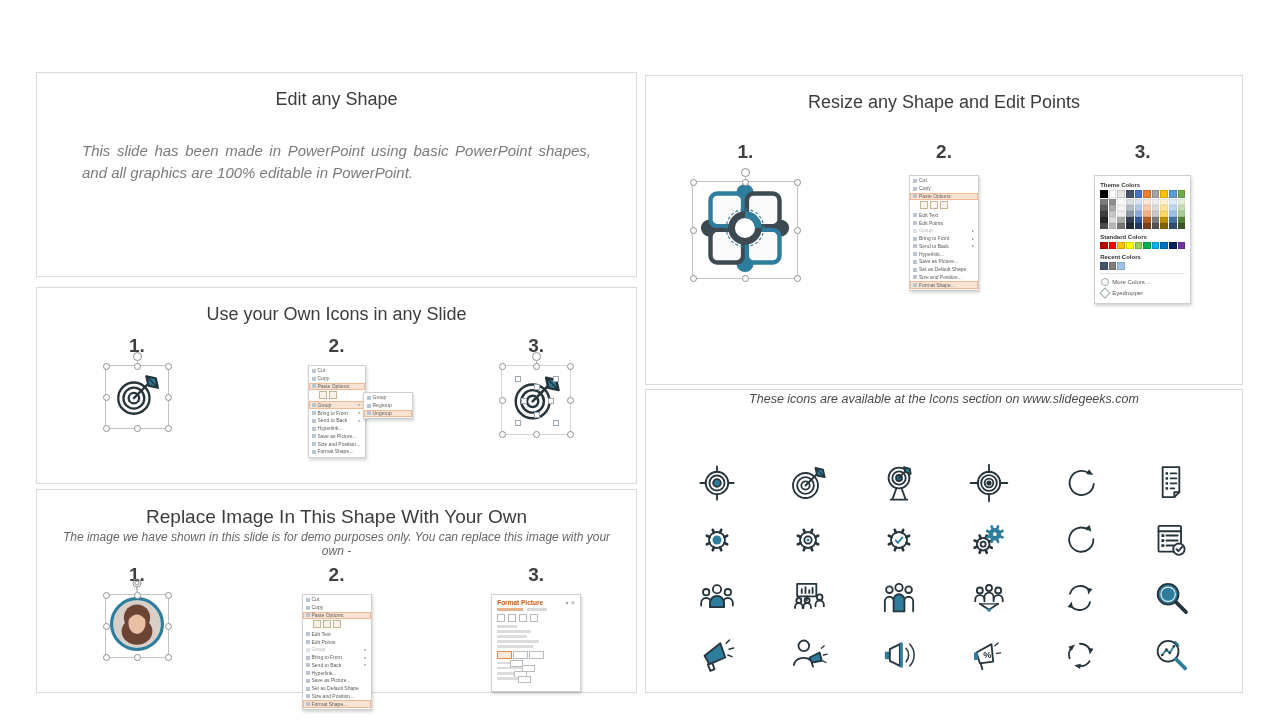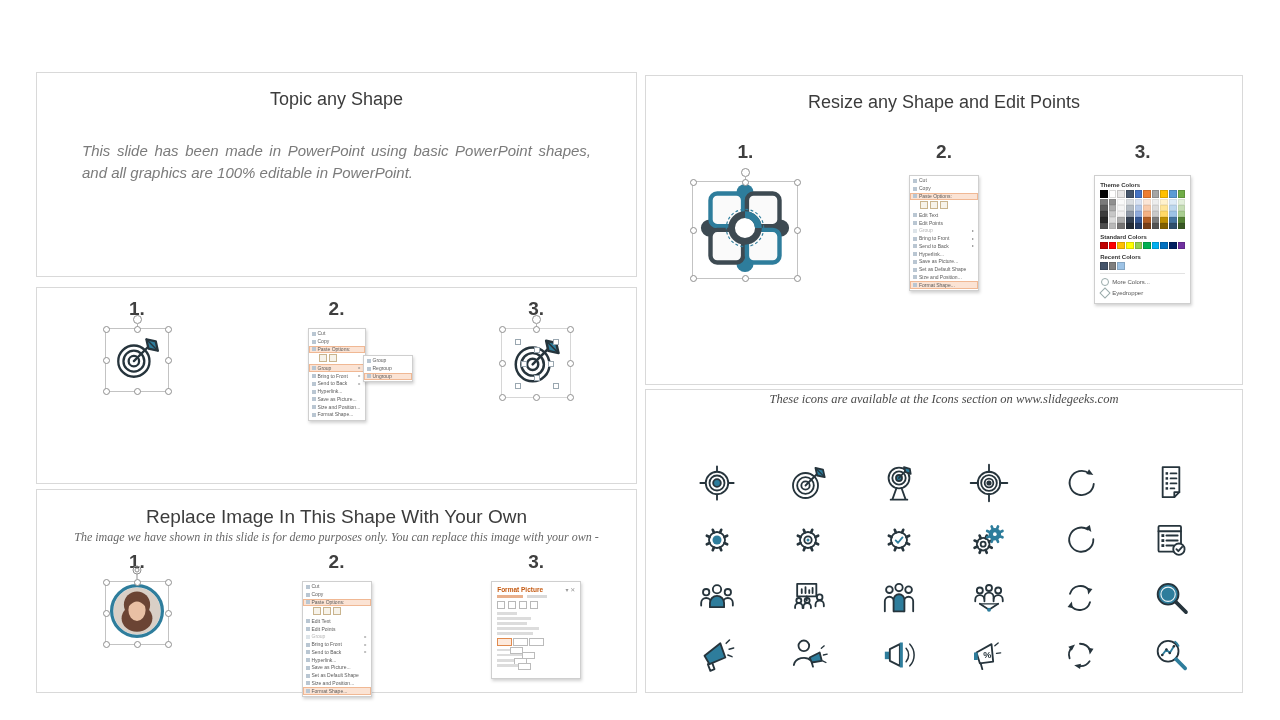--- a/index.html
+++ b/index.html
@@ -11,21 +11,21 @@
   #p1{left:36px;top:72px;width:601px;height:205px;}
   #p2{left:36px;top:287px;width:601px;height:197px;}
   #p3{left:36px;top:489px;width:601px;height:204px;}
   #p4{left:645px;top:75px;width:598px;height:310px;}
   #p5{left:645px;top:389px;width:598px;height:304px;}
   .panel h2{margin:16px 10px 0;text-align:center;font-size:18px;font-weight:400;color:#3c3c3c;}
   #p3 h2,#p5 h2{font-size:19px;}
   .body-text{font-style:italic;color:#7b7b7b;font-size:15px;line-height:1.45;
              text-align:justify;margin:14px 45px 0;}
   .body-text.first{margin-top:30px;}
-  .caption{font-style:italic;color:#666;text-align:center;margin:2px 14px 0;font-size:12px;font-family:Liberation Serif, serif;}
+  .caption{font-style:italic;color:#666;text-align:center;margin:2px 14px 0;font-size:12px;}
   .steps{display:flex;margin-top:10px;}
   .step{flex:1;display:flex;flex-direction:column;align-items:center;}
   .num{font-size:19px;font-weight:bold;color:#3f3f3f;}
   .art{margin-top:8px;display:flex;justify-content:center;position:relative;}
   
   .sel{position:relative;border:1px solid #c3c3c3;background:#fff;
        display:flex;align-items:center;justify-content:center;}
   .h{position:absolute;width:5px;height:5px;border:1px solid #8f8f8f;background:#fff;border-radius:50%;z-index:3;}
   .hs{position:absolute;width:4px;height:4px;border:1px solid #9aa7b0;background:#fff;z-index:3;}
   .rot{position:absolute;top:-14px;left:50%;margin-left:-4px;width:7px;height:7px;border:1px solid #8f8f8f;
@@ -75,25 +75,26 @@
   .cell{display:flex;align-items:center;justify-content:center;width:44px;height:44px;}
   
   .scribble{position:absolute;top:-17px;left:50%;margin-left:-6px;}
 </style>
 </head>
 <body>
 
 <div class="slide">
 
   <section class="panel" id="p1">
-    <h2>Topic any Shape</h2>
+    <h2>Edit any Shape</h2>
     <p class="body-text first">This slide has been made in PowerPoint using basic PowerPoint shapes, and all graphics are 100% editable in PowerPoint.</p>
   </section>
 
   <section class="panel" id="p2">
+    <h2>Use your Own Icons in any Slide</h2>
     <div class="steps">
       <div class="step">
         <div class="num">1.</div>
         <div class="art">
           <div class="sel" style="width:62px;height:62px;">
             <span class="rot"></span>
             <span><svg width="50" height="50" viewBox="0 0 48 48" fill="none" stroke="#26343c" stroke-width="2.2" stroke-linecap="round" stroke-linejoin="round">
                   <circle cx="21" cy="27" r="15"></circle>
                   <circle cx="21" cy="27" r="10"></circle>
                   <circle cx="21" cy="27" r="5"></circle>

